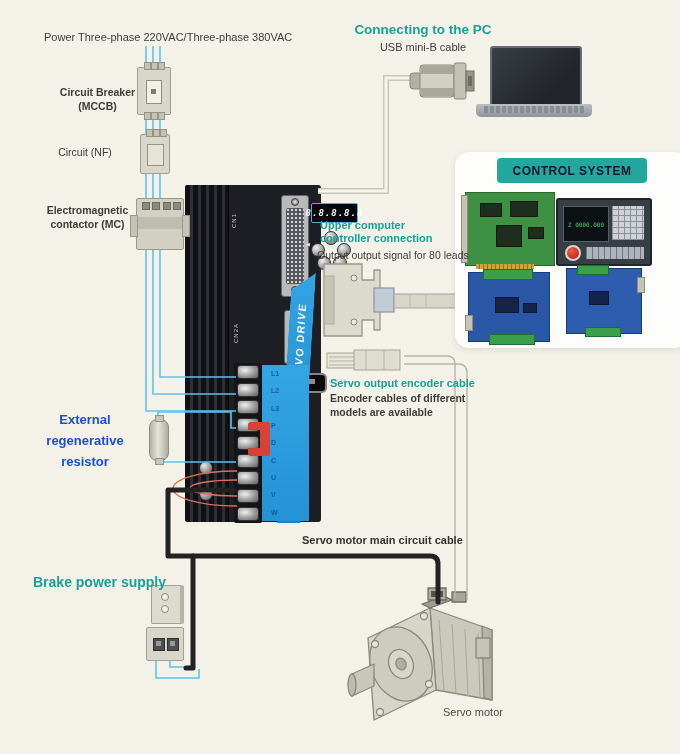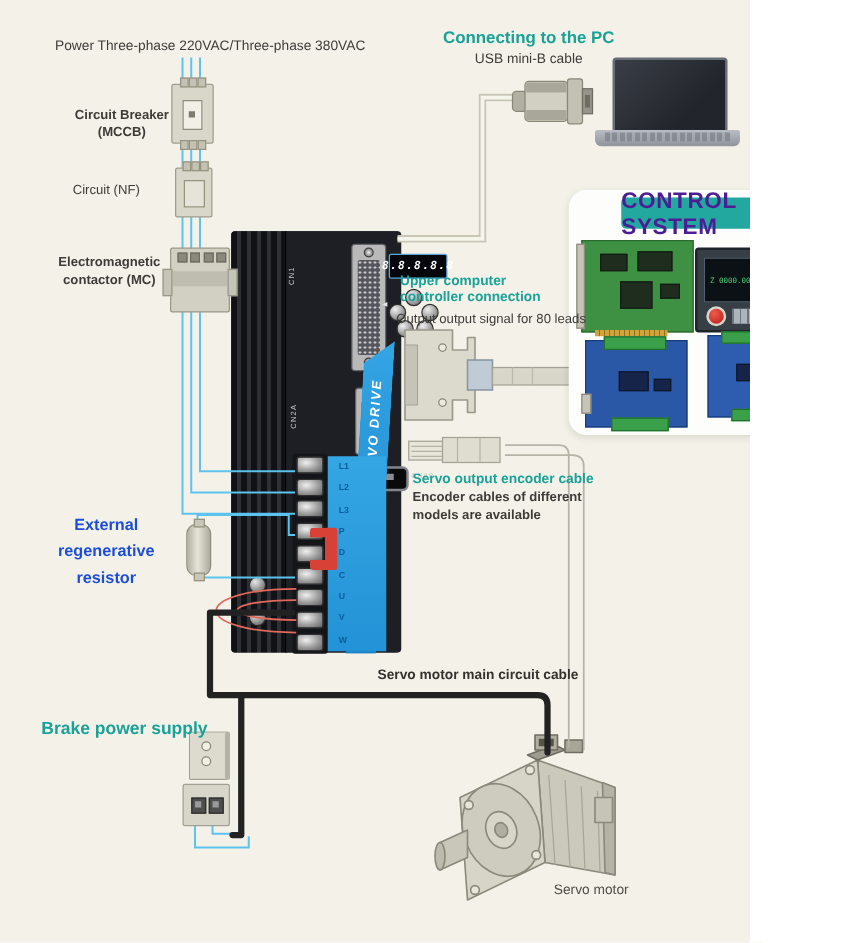--- a/index.html
+++ b/index.html
@@ -1,17 +1,17 @@
 <!DOCTYPE html>
 <html><head>
 <meta charset="utf-8">
 <style>
   html,body{margin:0;padding:0;}
   body{font-family:"Liberation Sans","DejaVu Sans",sans-serif;}
-  #canvas{position:relative;width:600px;height:754px;background:#f4f2e8;overflow:hidden;}
+  #canvas{position:relative;width:680px;height:754px;background:#f4f2e8;overflow:hidden;}
   .abs{position:absolute;}
   .pre{white-space:pre-line;font-weight:bold;}
   .lbl{color:#3d3c38;font-size:11px;line-height:1.35;}
   .lbl-c{text-align:center;}
   .teal{color:#1aa198;font-weight:bold;}
   .z1{z-index:1}.z2{z-index:2}.z3{z-index:3}.z4{z-index:4}
 
   
   #drive{left:185px;top:185px;width:135px;height:337px;background:#191a1f;border-radius:3px;}
   #drive .fins{left:0;top:0;width:45px;height:100%;
@@ -68,21 +68,21 @@
   
   #laptop{left:476px;top:46px;width:116px;height:76px;}
   #laptop .screen{position:absolute;left:14px;top:0;width:88px;height:58px;background:linear-gradient(135deg,#3a3e46,#22252b 70%);border:2px solid #676d76;border-radius:3px;}
   #laptop .base{position:absolute;left:0;top:58px;width:116px;height:13px;background:linear-gradient(#b9bdc4,#8f949c);border-radius:2px 2px 5px 5px;}
   #laptop .keys{position:absolute;left:8px;top:60px;width:100px;height:7px;opacity:.75;
     background:repeating-linear-gradient(90deg,#7d828a 0 4px,#a2a7ae 4px 6px);}
 
   
   #cs-panel{left:455px;top:152px;width:234px;height:196px;background:#fdfdfb;border-radius:14px;box-shadow:0 2px 6px rgba(0,0,0,.10);}
   #cs-banner{left:50%;transform:translateX(-50%);top:6px;width:150px;height:25px;background:#23a8a0;border-radius:4px;
-    color:#4c1d95;font-size:18px;font-weight:bold;letter-spacing:.5px;display:flex;align-items:center;justify-content:center;}
+    color:#0f172a;font-size:12px;font-weight:bold;letter-spacing:.5px;display:flex;align-items:center;justify-content:center;}
   .chip{position:absolute;background:#1f2d1f;border:1px solid #121c12;}
   #greencard{left:10px;top:40px;width:88px;height:72px;background:#3e9043;border:1px solid #2c6a30;}
   #greencard .bracket{position:absolute;left:-5px;top:2px;width:5px;height:66px;background:#c6c4b7;border:1px solid #8f8c7f;}
   #greencard .gold{position:absolute;left:10px;bottom:-4px;width:58px;height:5px;
     background:repeating-linear-gradient(90deg,#cfa53b 0 3px,#93701f 3px 4px);}
   #cnc{left:101px;top:46px;width:92px;height:64px;background:#383e46;border:2px solid #1f242a;border-radius:3px;}
   #cnc .scr{position:absolute;left:5px;top:6px;width:44px;height:34px;background:#0c1116;border:1px solid #51606e;
     color:#4ad46e;font-family:"DejaVu Sans Mono",monospace;font-size:6px;display:flex;align-items:center;justify-content:center;}
   #cnc .pad{position:absolute;left:54px;top:6px;width:32px;height:34px;background:#ced2d7;
     background-image:repeating-linear-gradient(0deg,#8b9199 0 1px,rgba(0,0,0,0) 1px 6px),repeating-linear-gradient(90deg,#8b9199 0 1px,rgba(0,0,0,0) 1px 6px);}

